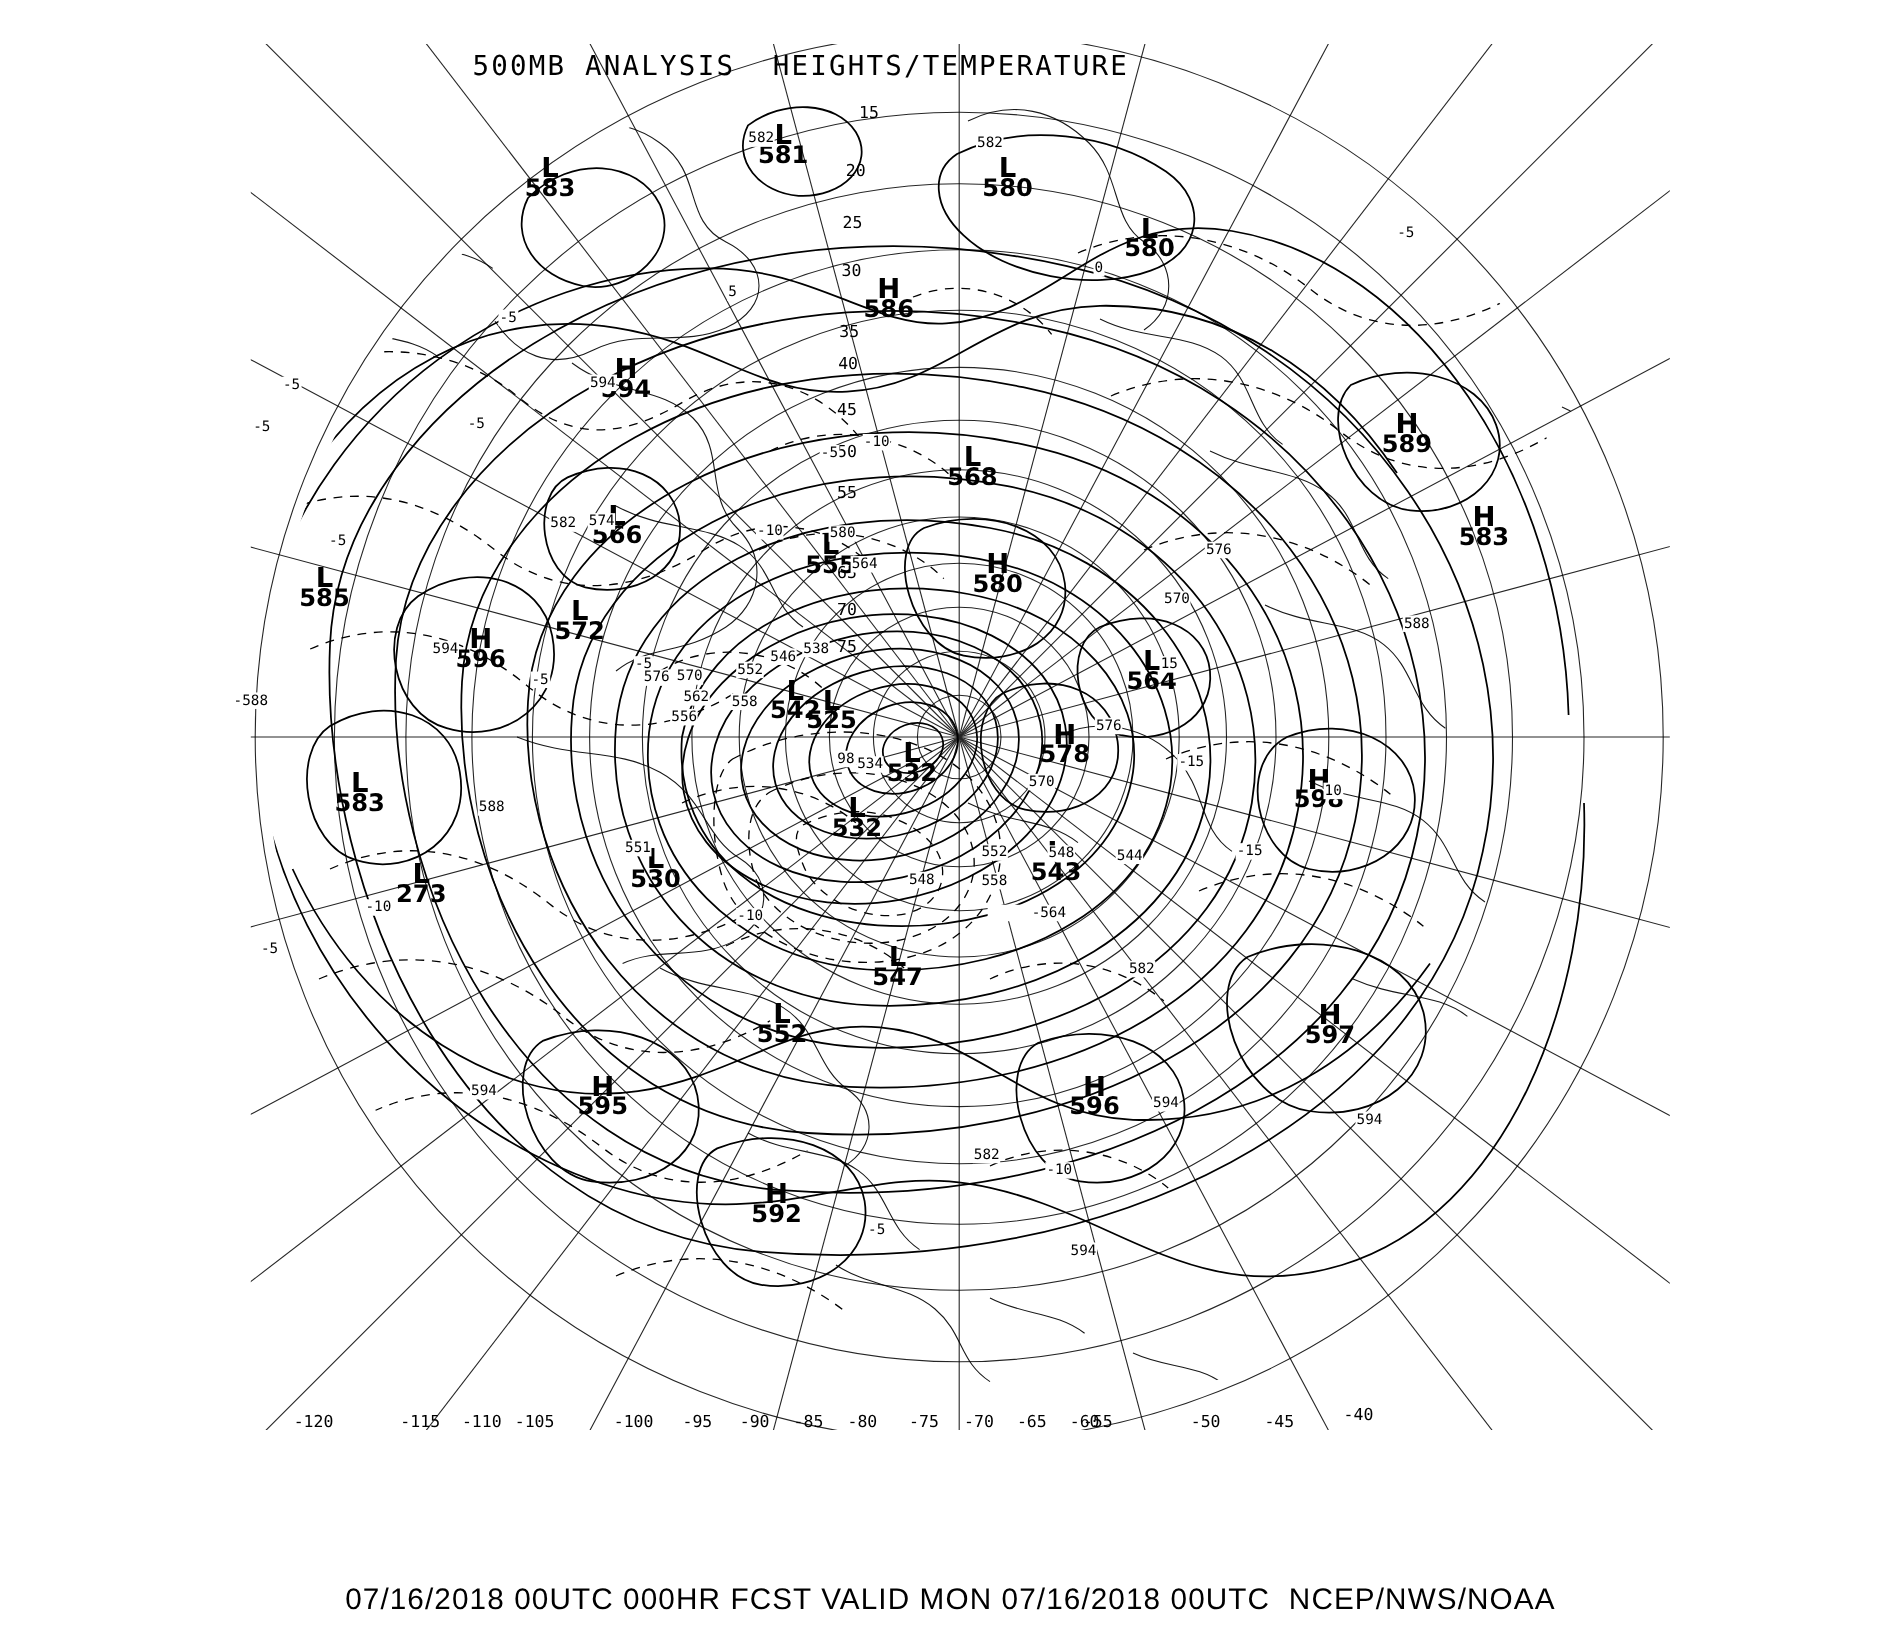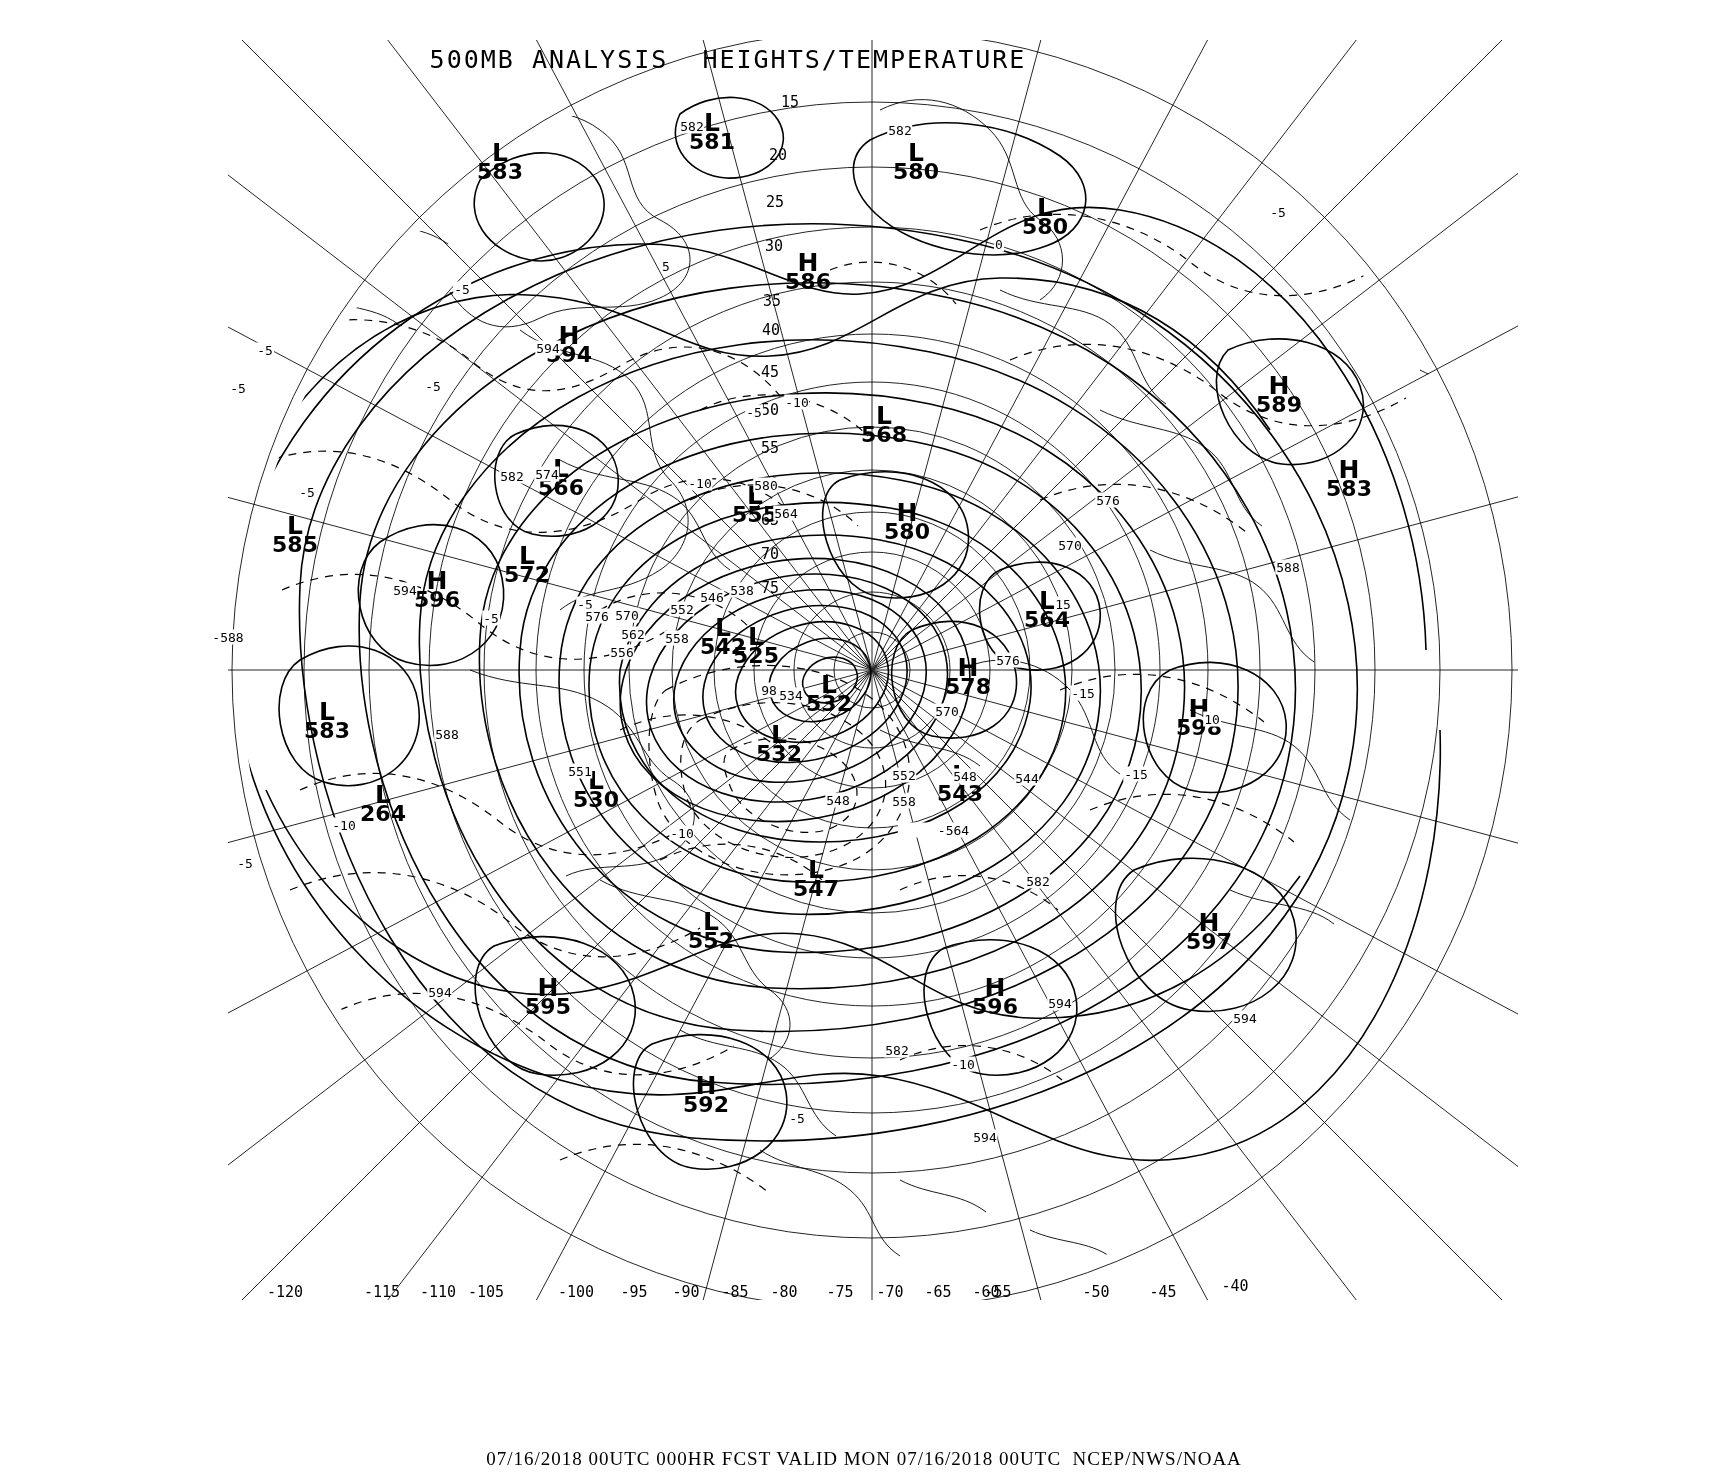--- a/index.html
+++ b/index.html
@@ -31,23 +31,23 @@
     font-family: "DejaVu Sans Mono", monospace;
     white-space: pre;
     margin-top: 45px;
   }
   .footer {
     position: absolute;
     bottom: 8px;
     left: 0;
     width: 1728px;
     text-align: center;
-    font-size: 19px;
+    font-size: 27px;
     letter-spacing: 1px;
-    font-family: Liberation Serif, serif;
+    font-family: Liberation Sans, sans-serif;
     white-space: pre;
   }
   #mapwrap {
     position: absolute;
     left: 0px;
     top: 30px;
     width: 1728px;
     height: 1390px;
   }
   svg.mapsvg {
@@ -360,21 +360,21 @@
     <div class="marker" style="left:596px; top:738px;">
       <span class="glyph">L</span>
       <span class="val">530</span>
     </div>
     <div class="marker" style="left:960px; top:732px;">
       <span class="glyph">L</span>
       <span class="val">543</span>
     </div>
     <div class="marker" style="left:383px; top:752px;">
       <span class="glyph">L</span>
-      <span class="val">264</span>
+      <span class="val">273</span>
     </div>
     <div class="marker" style="left:816px; top:827px;">
       <span class="glyph">L</span>
       <span class="val">547</span>
     </div>
     <div class="marker" style="left:711px; top:879px;">
       <span class="glyph">L</span>
       <span class="val">552</span>
     </div>
     <div class="marker" style="left:1209px; top:880px;">

